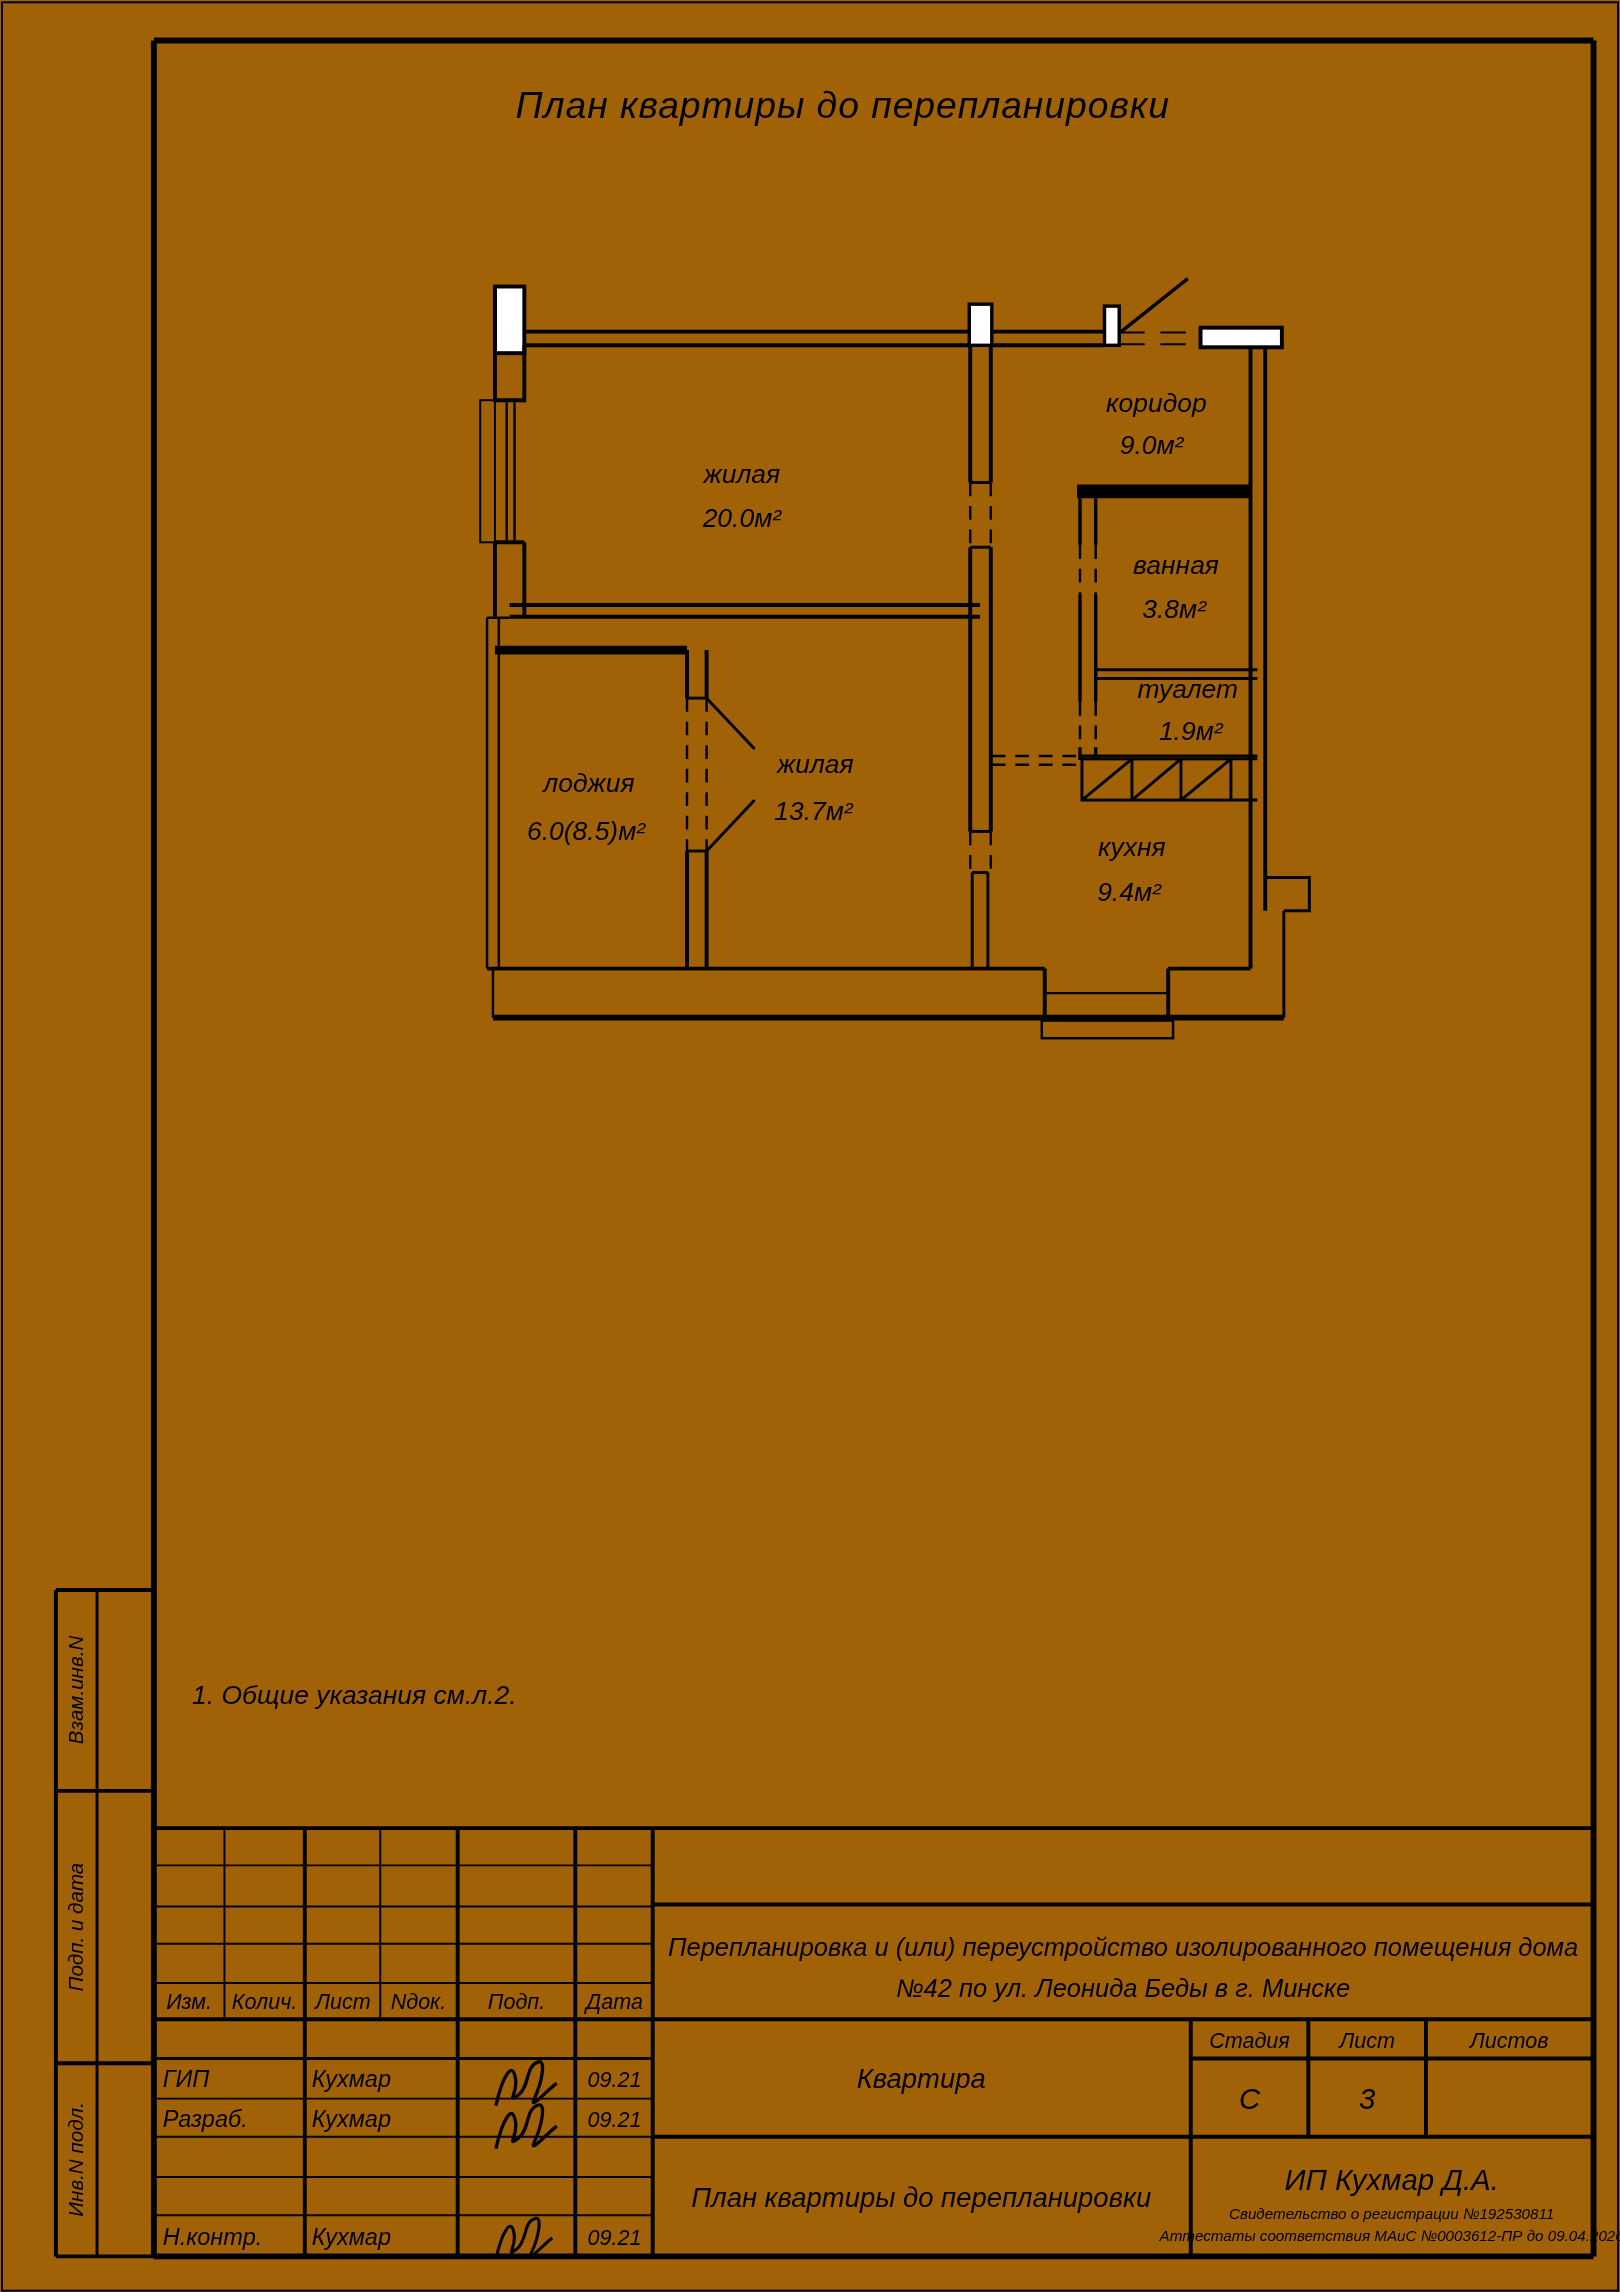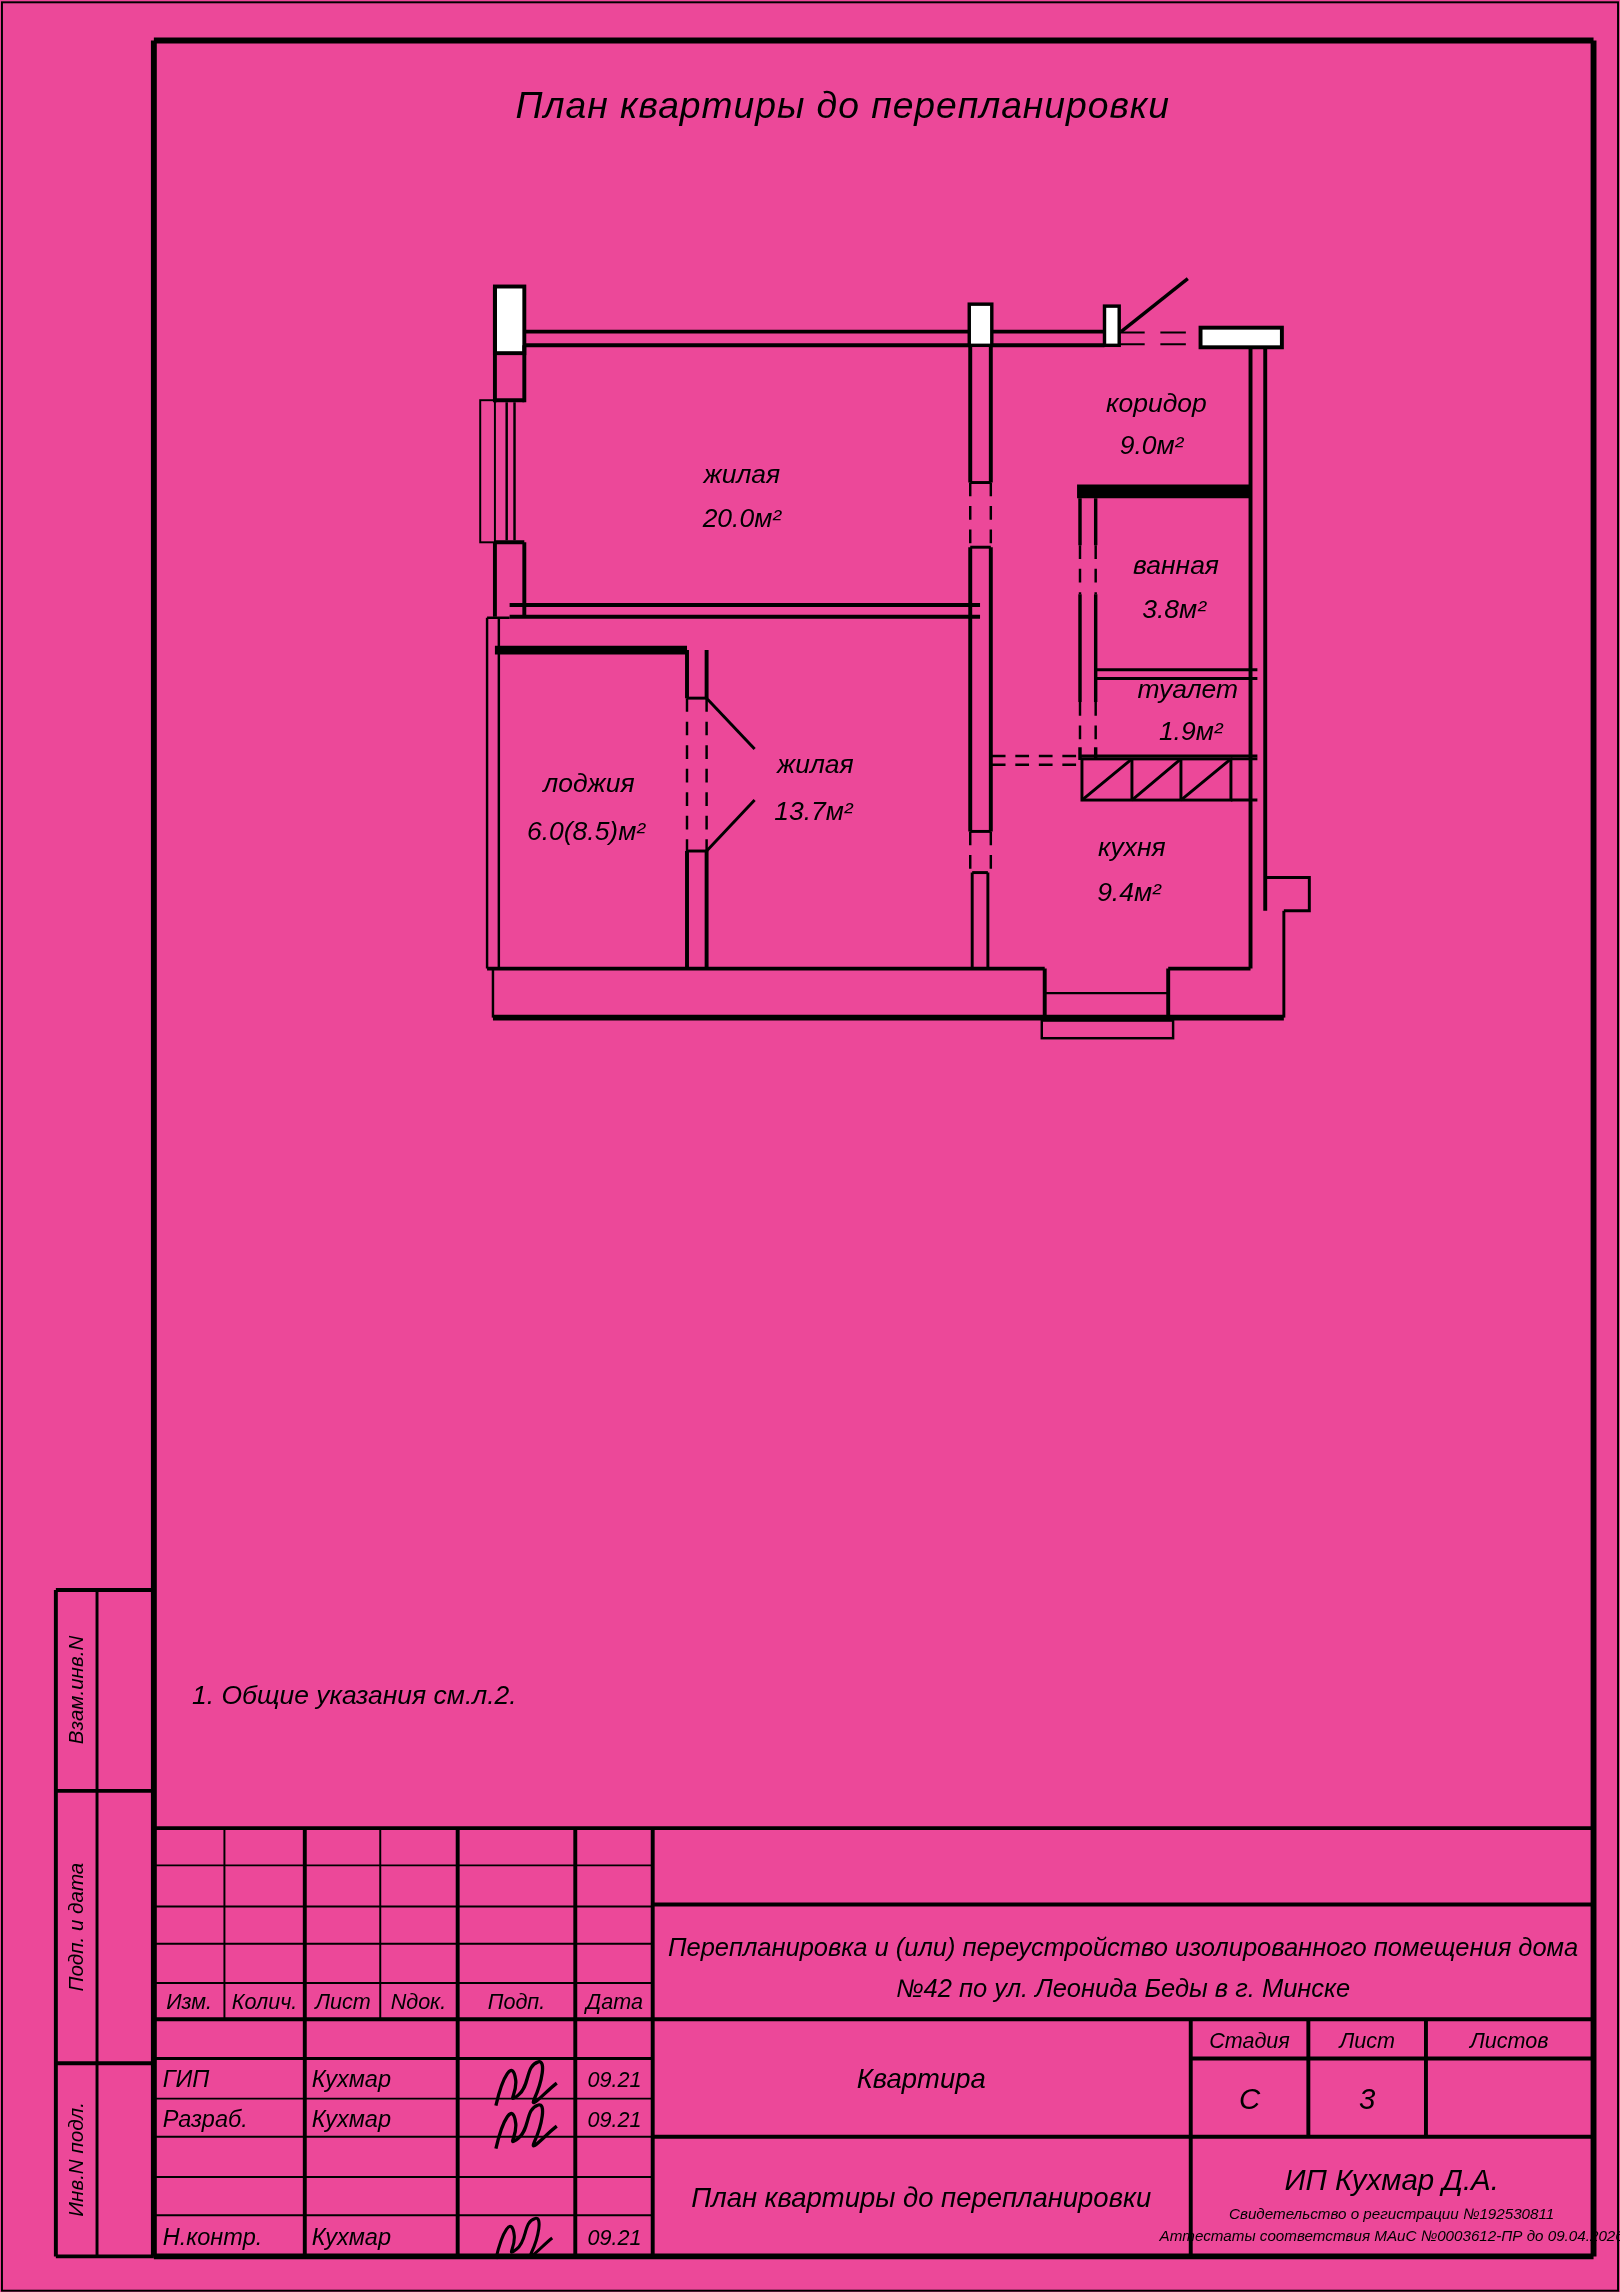--- a/index.html
+++ b/index.html
@@ -1,16 +1,16 @@
 <!DOCTYPE html>
 <html><head>
 <meta charset="utf-8">
 <style>
   html,body{margin:0;padding:0;background:#888;}
-  .sheet{position:relative;width:1620px;height:2293px;background:#ec4899;overflow:hidden;}
+  .sheet{position:relative;width:1620px;height:2293px;background:#a16207;overflow:hidden;}
   svg{position:absolute;left:0;top:0;}
   .k{stroke:#000;fill:none;stroke-linecap:butt;}
   .w2{stroke-width:2px;}
   .w25{stroke-width:2.5px;}
   .w3{stroke-width:3px;}
   .w35{stroke-width:3.5px;}
   .w4{stroke-width:4px;}
   .w6{stroke-width:6px;}
   .w9{stroke-width:9px;}
   .w14{stroke-width:14px;}

